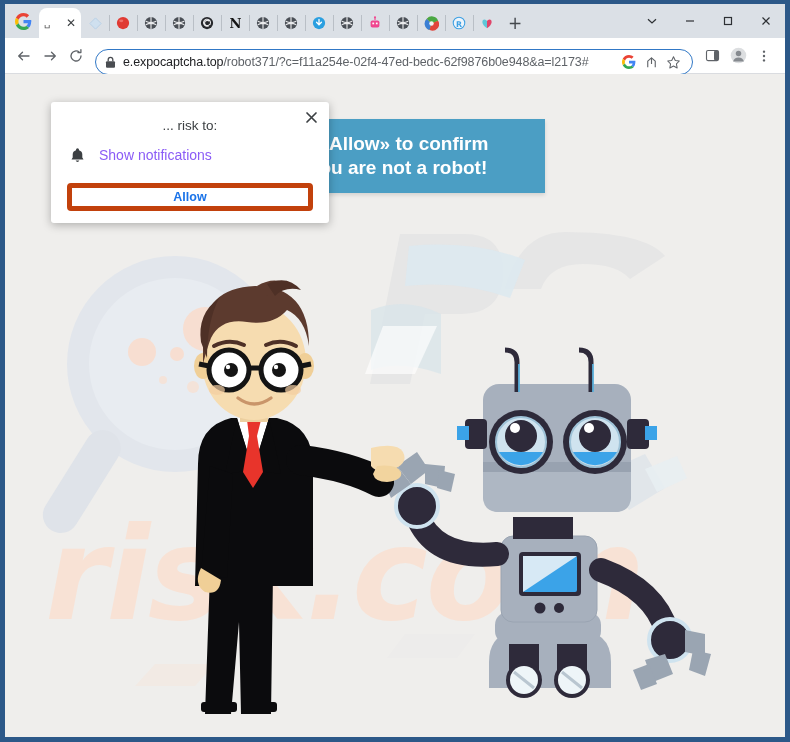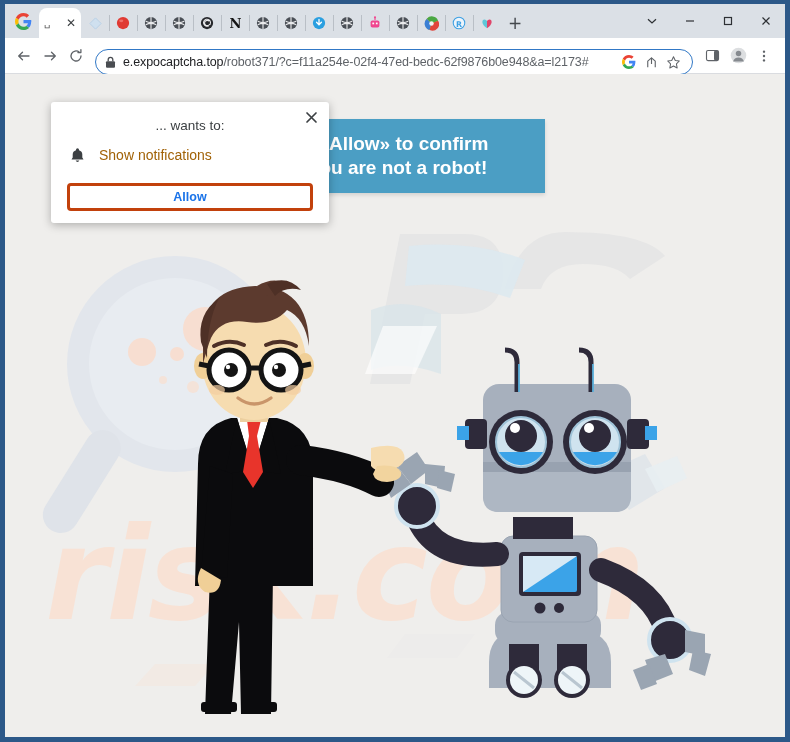--- a/index.html
+++ b/index.html
@@ -189,31 +189,31 @@
     margin: 2px 0 14px 0;
   }
   .dialog-row {
     display: flex; align-items: center;
     padding: 0 18px;
     margin-bottom: 20px;
   }
   .bell { width: 17px; margin-right: 13px; display: flex; justify-content: center; }
   .dialog-row-label {
     font-size: 14px;
-    color: #a16207;
+    color: #8b5cf6;
   }
   .dialog-buttons {
     display: flex;
     gap: 10px;
     padding: 0 16px;
   }
   .dlg-btn {
     flex: 1;
     height: 28px;
-    border: 3px solid #c2410c;
+    border: 5px solid #c2410c;
     border-radius: 4px;
     background: #fff;
     color: #1a73e8;
     font-size: 12.5px;
     font-weight: bold;
     display: flex; align-items: center; justify-content: center;
     font-family: "Liberation Sans", sans-serif;
   }
   
   .illus { position: absolute; left: 0; top: 0; width: 780px; height: 663px; }
@@ -639,21 +639,21 @@
         <span>that you are not a robot!</span>
       </div>
     </div>
 
     <div class="dialog">
       <div class="dialog-close">
         <svg width="13" height="13" viewBox="0 0 13 13">
               <path d="M2 2 L11 11 M11 2 L2 11" stroke="#3c4043" stroke-width="1.7" stroke-linecap="round"></path>
             </svg>
       </div>
-      <div class="dialog-title">... wants to:</div>
+      <div class="dialog-title">... risk to:</div>
       <div class="dialog-row">
         <span class="bell">
           <svg width="15" height="16" viewBox="0 0 15 16">
             <path d="M7.5 1.2 a1.5 1.5 0 0 1 1.5 1.5 v0.5 a4.6 4.6 0 0 1 3.3 4.4 v3 l1.2 1.9 H1.5 l1.2 -1.9 v-3 A4.6 4.6 0 0 1 6 3.2 v-0.5 a1.5 1.5 0 0 1 1.5 -1.5 Z" fill="#3c4043"></path>
             <path d="M5.7 13.6 a1.9 1.9 0 0 0 3.6 0 Z" fill="#3c4043"></path>
           </svg>
         </span>
         <span class="dialog-row-label">Show notifications</span>
       </div>
       <div class="dialog-buttons">

